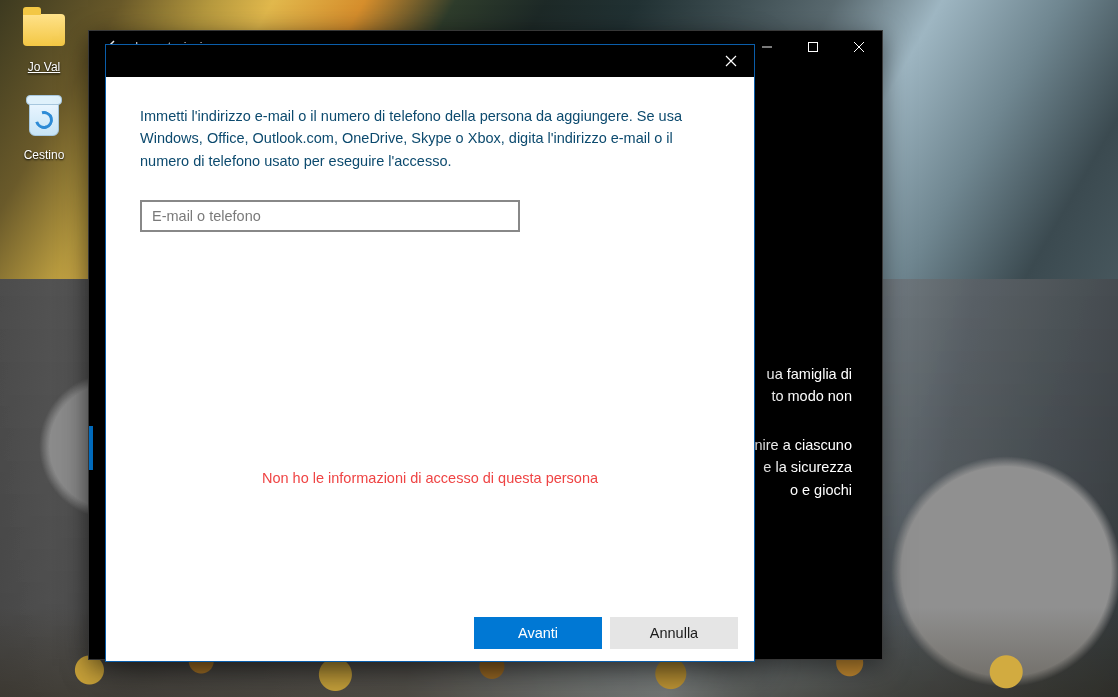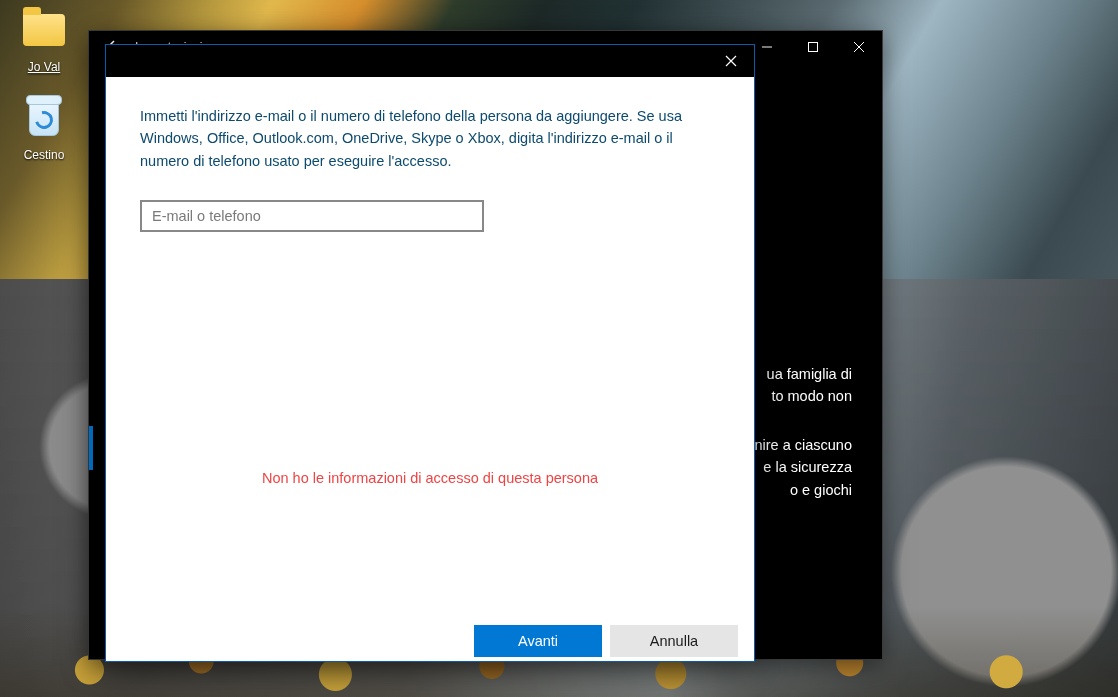--- a/index.html
+++ b/index.html
@@ -56,25 +56,25 @@
   .dialog {
     position:absolute; left:105px; top:44px; width:650px; height:618px;
     background:#fff; border:1px solid #0a5da9; box-shadow:0 10px 40px rgba(0,0,0,.45);
     display:flex; flex-direction:column;
   }
   .dialog-header { height:32px; display:flex; background:#000; }
   .dialog-close { width:46px; height:32px; margin-left:auto; color:#fff; display:flex; align-items:center; justify-content:center; font-size:14px; }
   .dialog-content { padding:28px 34px 0 34px; flex:1; color:#1b1b1b; }
   .dialog-content h1 { font-weight:400; font-size:22px; color:#1a1a1a; margin-bottom:22px; }
   .dialog-content p.desc { font-size:14.5px; color:#0c4a6e; line-height:1.55; margin-bottom:28px; max-width:560px; }
-  .email-input { width:344px; height:32px; border:2px solid #888; padding:0 10px; font-size:14.5px; color:#1b1b1b; outline:none; }
+  .email-input { width:380px; height:32px; border:2px solid #888; padding:0 10px; font-size:14.5px; color:#1b1b1b; outline:none; }
   .email-input::placeholder { color:#7a7a7a; }
   .links { margin-top:auto; padding-top:10px; }
   .links a { display:block; color:#ef4444; font-size:14.5px; text-decoration:none; margin:8px 0; cursor:pointer;text-align:center; }
-  .dialog-footer { display:flex; justify-content:flex-end; gap:8px; padding:18px 16px 4px; }
+  .dialog-footer { display:flex; justify-content:flex-end; gap:8px; padding:18px 16px 12px; }
   .btn { min-width:128px; height:32px; border:none; font-size:14.5px; cursor:pointer; }
   .btn-primary { background:#0078d4; color:#fff; }
   .btn-secondary { background:#e5e5e5; color:#1b1b1b; }
 </style>
 </head>
 <body>
 
 <div class="rocks"></div>
 <div class="leaves"></div>
 

